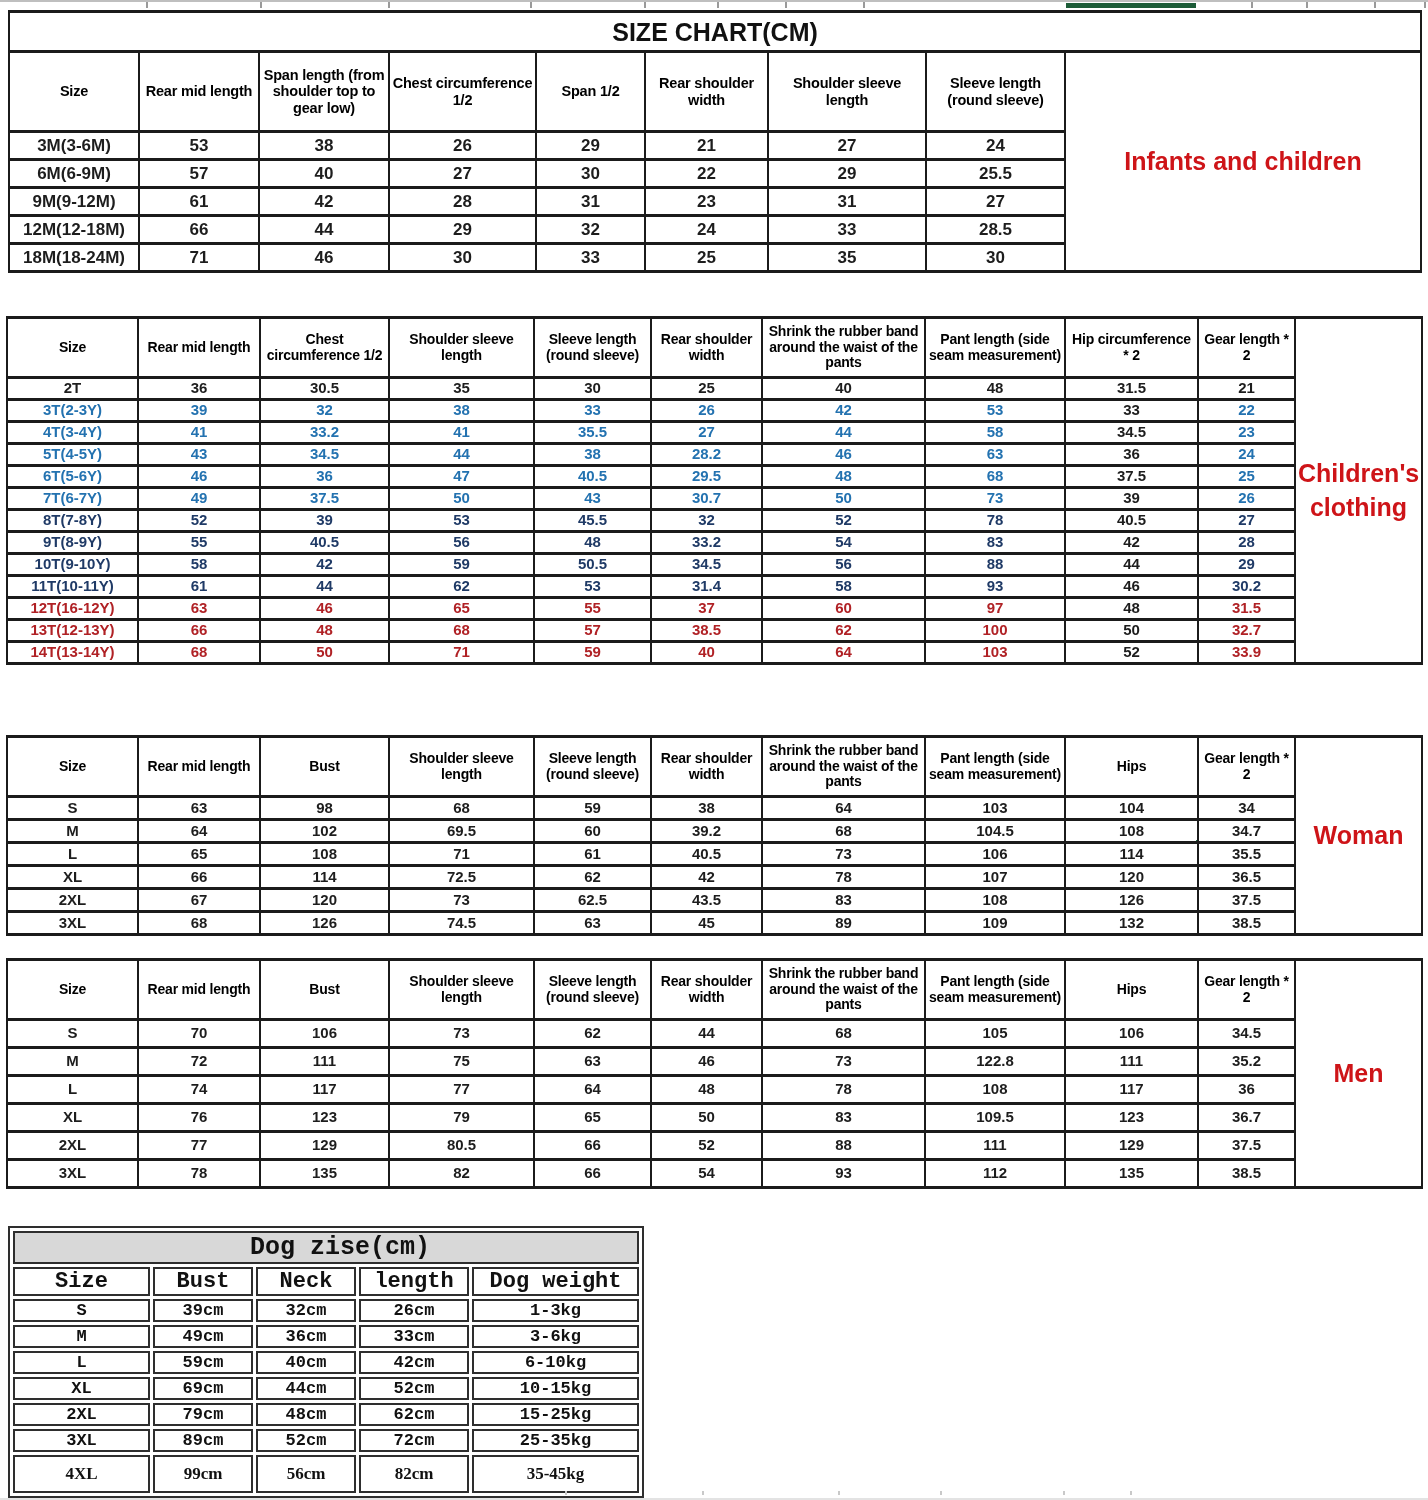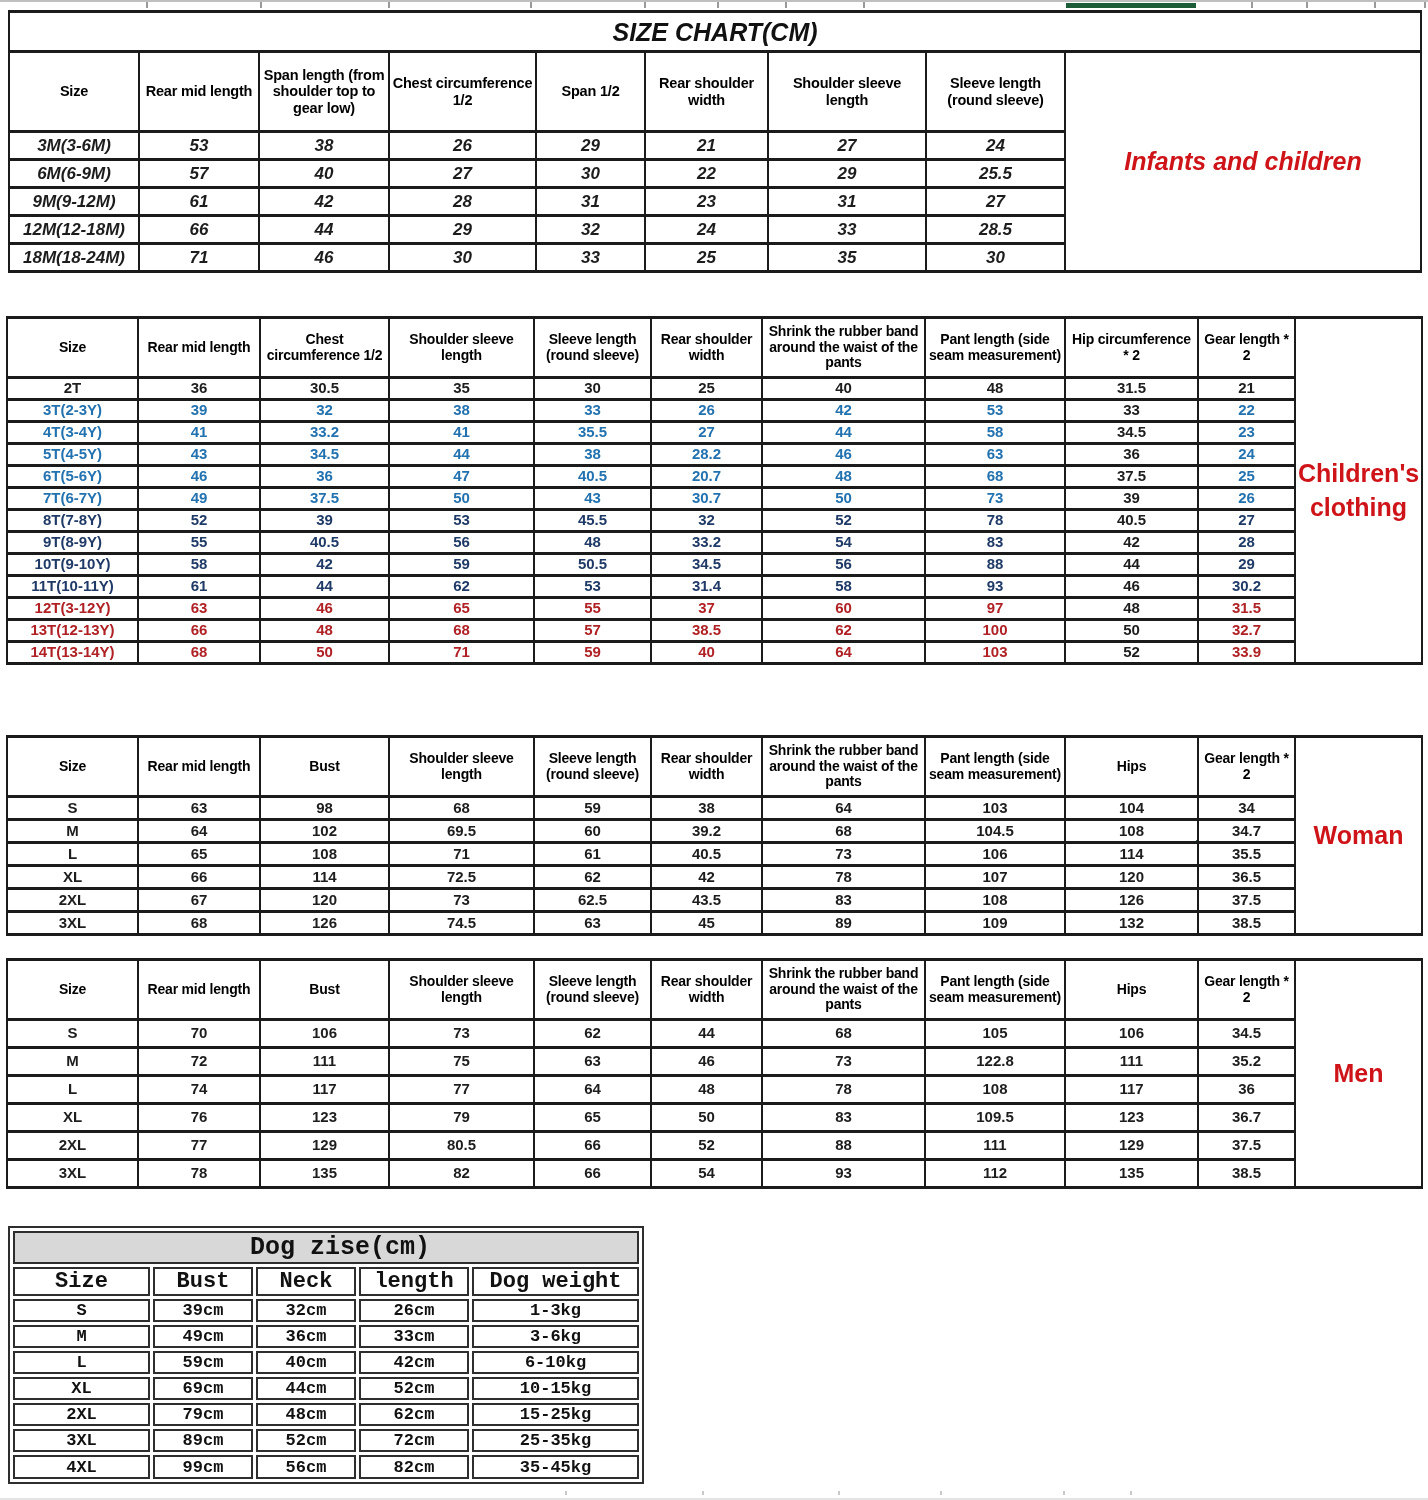--- a/index.html
+++ b/index.html
@@ -17,21 +17,21 @@
   
   table.t { position:absolute; border-collapse:collapse; table-layout:fixed; background:#fff; }
   .t td, .t th {
     border:2px solid #1b1b1b; border-top-width:3px; border-bottom-width:3px;
     text-align:center; vertical-align:middle; font-weight:bold;
     line-height:1.12; padding:0 2px; background:#fff; overflow:hidden;
   }
   .t th { letter-spacing:-0.2px; }
   .t .ttl { font-size:25px; height:40px; color:#111; }
   .t1 th { font-size:14.5px; height:80px; }
-  .t1 td { font-size:17px; height:28px;font-style:italic; }
+  .t1 td { font-size:17px; height:28px; }
   .t2 th, .t3 th, .t4 th { font-size:14px; height:60px; }
   .t2 td { font-size:15px; height:22px; }
   .t3 td { font-size:15px; height:23px; }
   .t4 td { font-size:15px; height:28px; }
   .t .side-label { font-size:25px; color:var(--label_red,#ce1418); letter-spacing:0; line-height:1.35;margin-left:6px; }
   .t1 .side-label { font-size:25px; }
 
   .c-black { color:var(--black,#1d1d1d); }
   .c-blue  { color:var(--blue,#2372b0); }
   .c-navy  { color:var(--navy,#1f3a66); }
@@ -46,21 +46,21 @@
 
   
   table.dog { position:absolute; left:8px; top:1226px; border:2px solid #2e2e2e;
               border-collapse:separate; border-spacing:3px; table-layout:fixed;
               background:#fff; font-family:"Liberation Mono", monospace; }
   .dog td, .dog th { border:2px solid #2e2e2e; background:#fff; font-weight:bold;
                      text-align:center; vertical-align:middle; padding:0; overflow:hidden; }
   .dog .ttl { background:var(--dog_header_bg,#d8d8d8); font-size:25px; height:28px; color:#111;padding-left:28px; }
   .dog th { font-size:22px; height:28px; color:#111; }
   .dog td { font-size:17px; height:22px; color:#111; }
-  .dog tr.tall td { height:24px; }
+  .dog tr.tall td { height:38px;font-family:Liberation Serif, serif; }
 </style>
 </head>
 <body>
 
 <div id="canvas">
 
   <div class="gridstrip" style="top:0;">
     <i style="left:146px"></i>
       <i style="left:260px"></i>
       <i style="left:388px"></i>
@@ -231,21 +231,21 @@
           <td class="c-blue">63</td>
           <td class="c-black">36</td>
           <td class="c-blue">24</td>
         </tr>
         <tr>
           <td class="c-blue">6T(5-6Y)</td>
           <td class="c-blue">46</td>
           <td class="c-blue">36</td>
           <td class="c-blue">47</td>
           <td class="c-blue">40.5</td>
-          <td class="c-blue">20.7</td>
+          <td class="c-blue">29.5</td>
           <td class="c-blue">48</td>
           <td class="c-blue">68</td>
           <td class="c-black">37.5</td>
           <td class="c-blue">25</td>
         </tr>
         <tr>
           <td class="c-blue">7T(6-7Y)</td>
           <td class="c-blue">49</td>
           <td class="c-blue">37.5</td>
           <td class="c-blue">50</td>
@@ -298,21 +298,21 @@
           <td class="c-navy">44</td>
           <td class="c-navy">62</td>
           <td class="c-navy">53</td>
           <td class="c-navy">31.4</td>
           <td class="c-navy">58</td>
           <td class="c-navy">93</td>
           <td class="c-black">46</td>
           <td class="c-navy">30.2</td>
         </tr>
         <tr>
-          <td class="c-red">12T(3-12Y)</td>
+          <td class="c-red">12T(16-12Y)</td>
           <td class="c-red">63</td>
           <td class="c-red">46</td>
           <td class="c-red">65</td>
           <td class="c-red">55</td>
           <td class="c-red">37</td>
           <td class="c-red">60</td>
           <td class="c-red">97</td>
           <td class="c-black">48</td>
           <td class="c-red">31.5</td>
         </tr>

